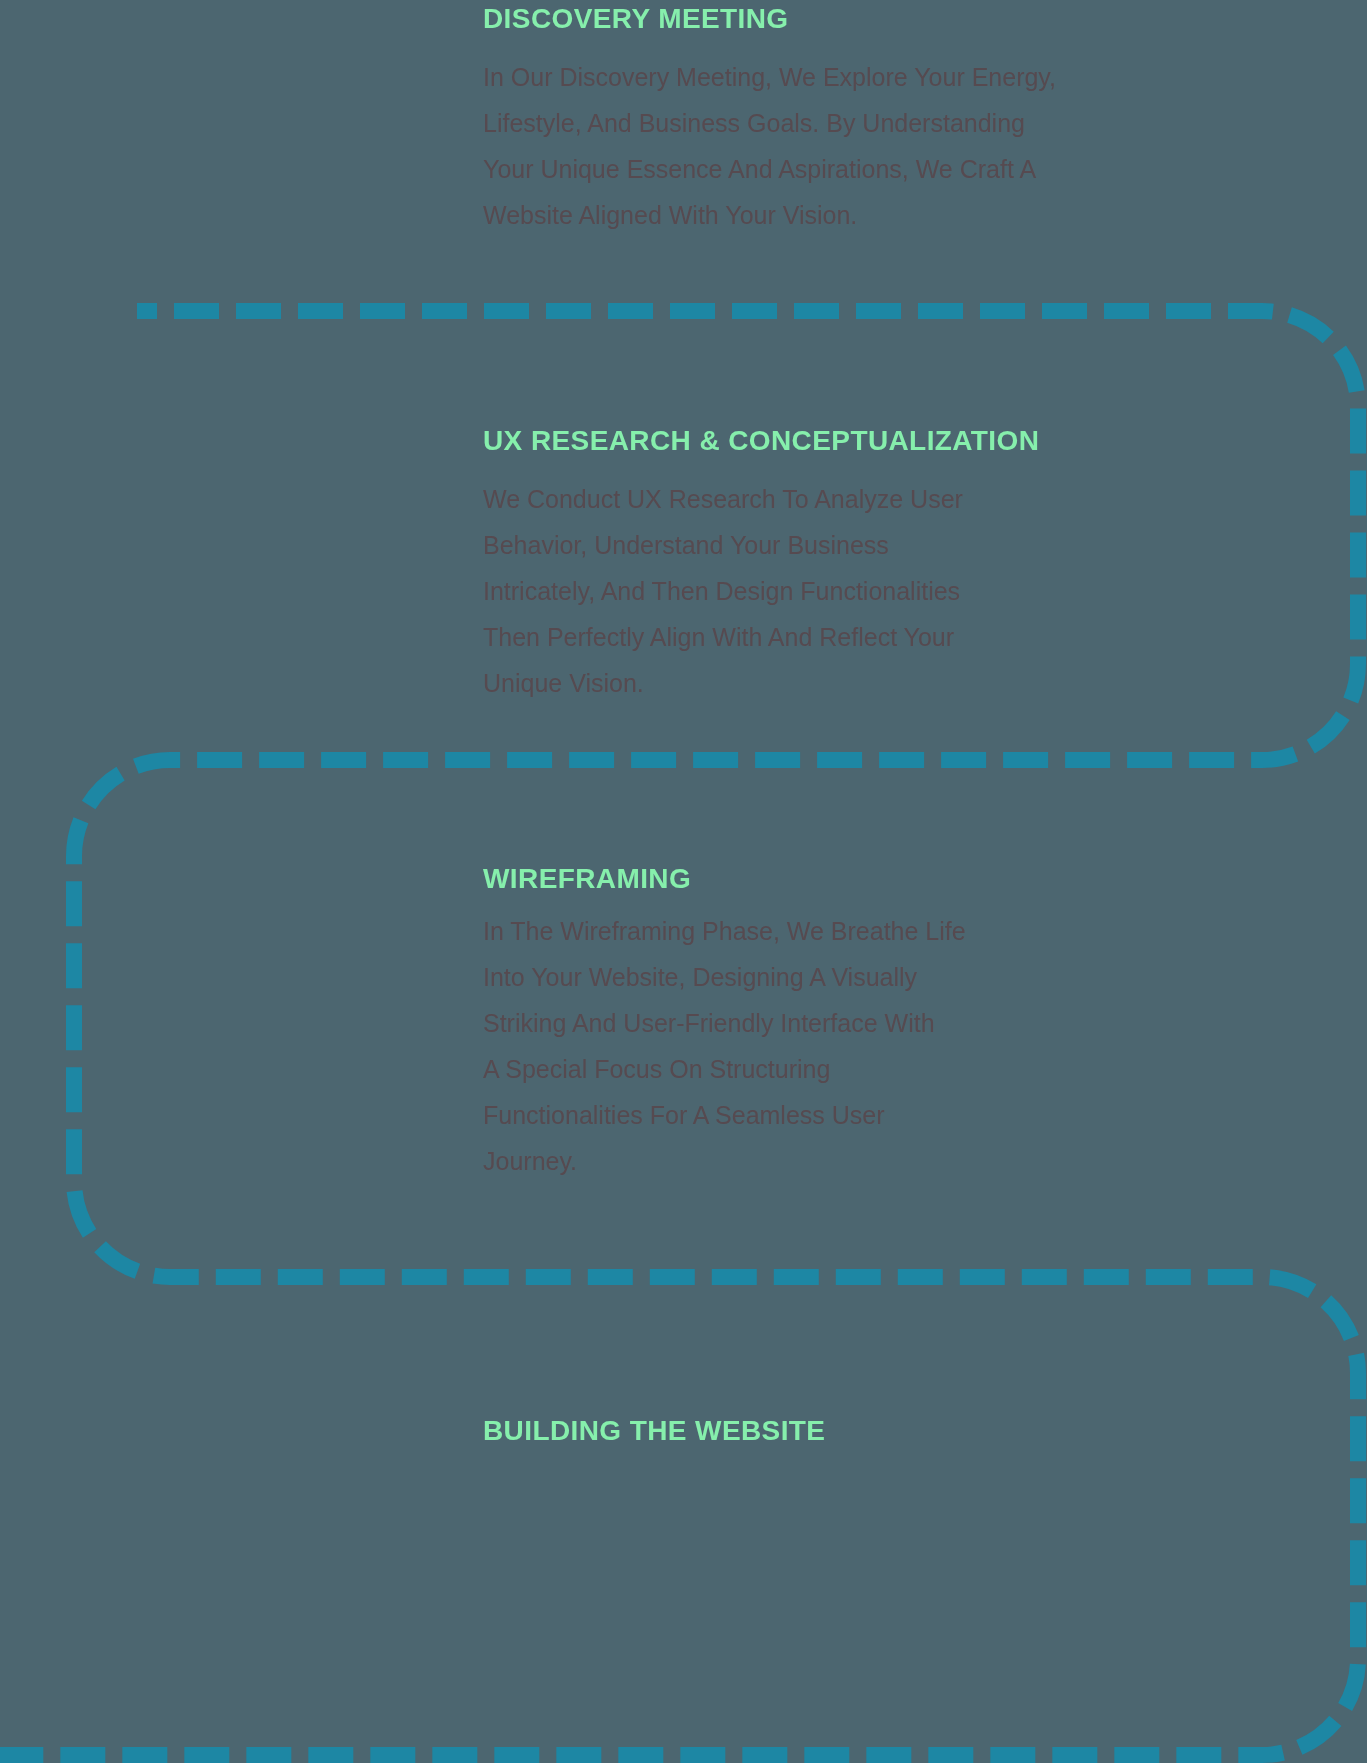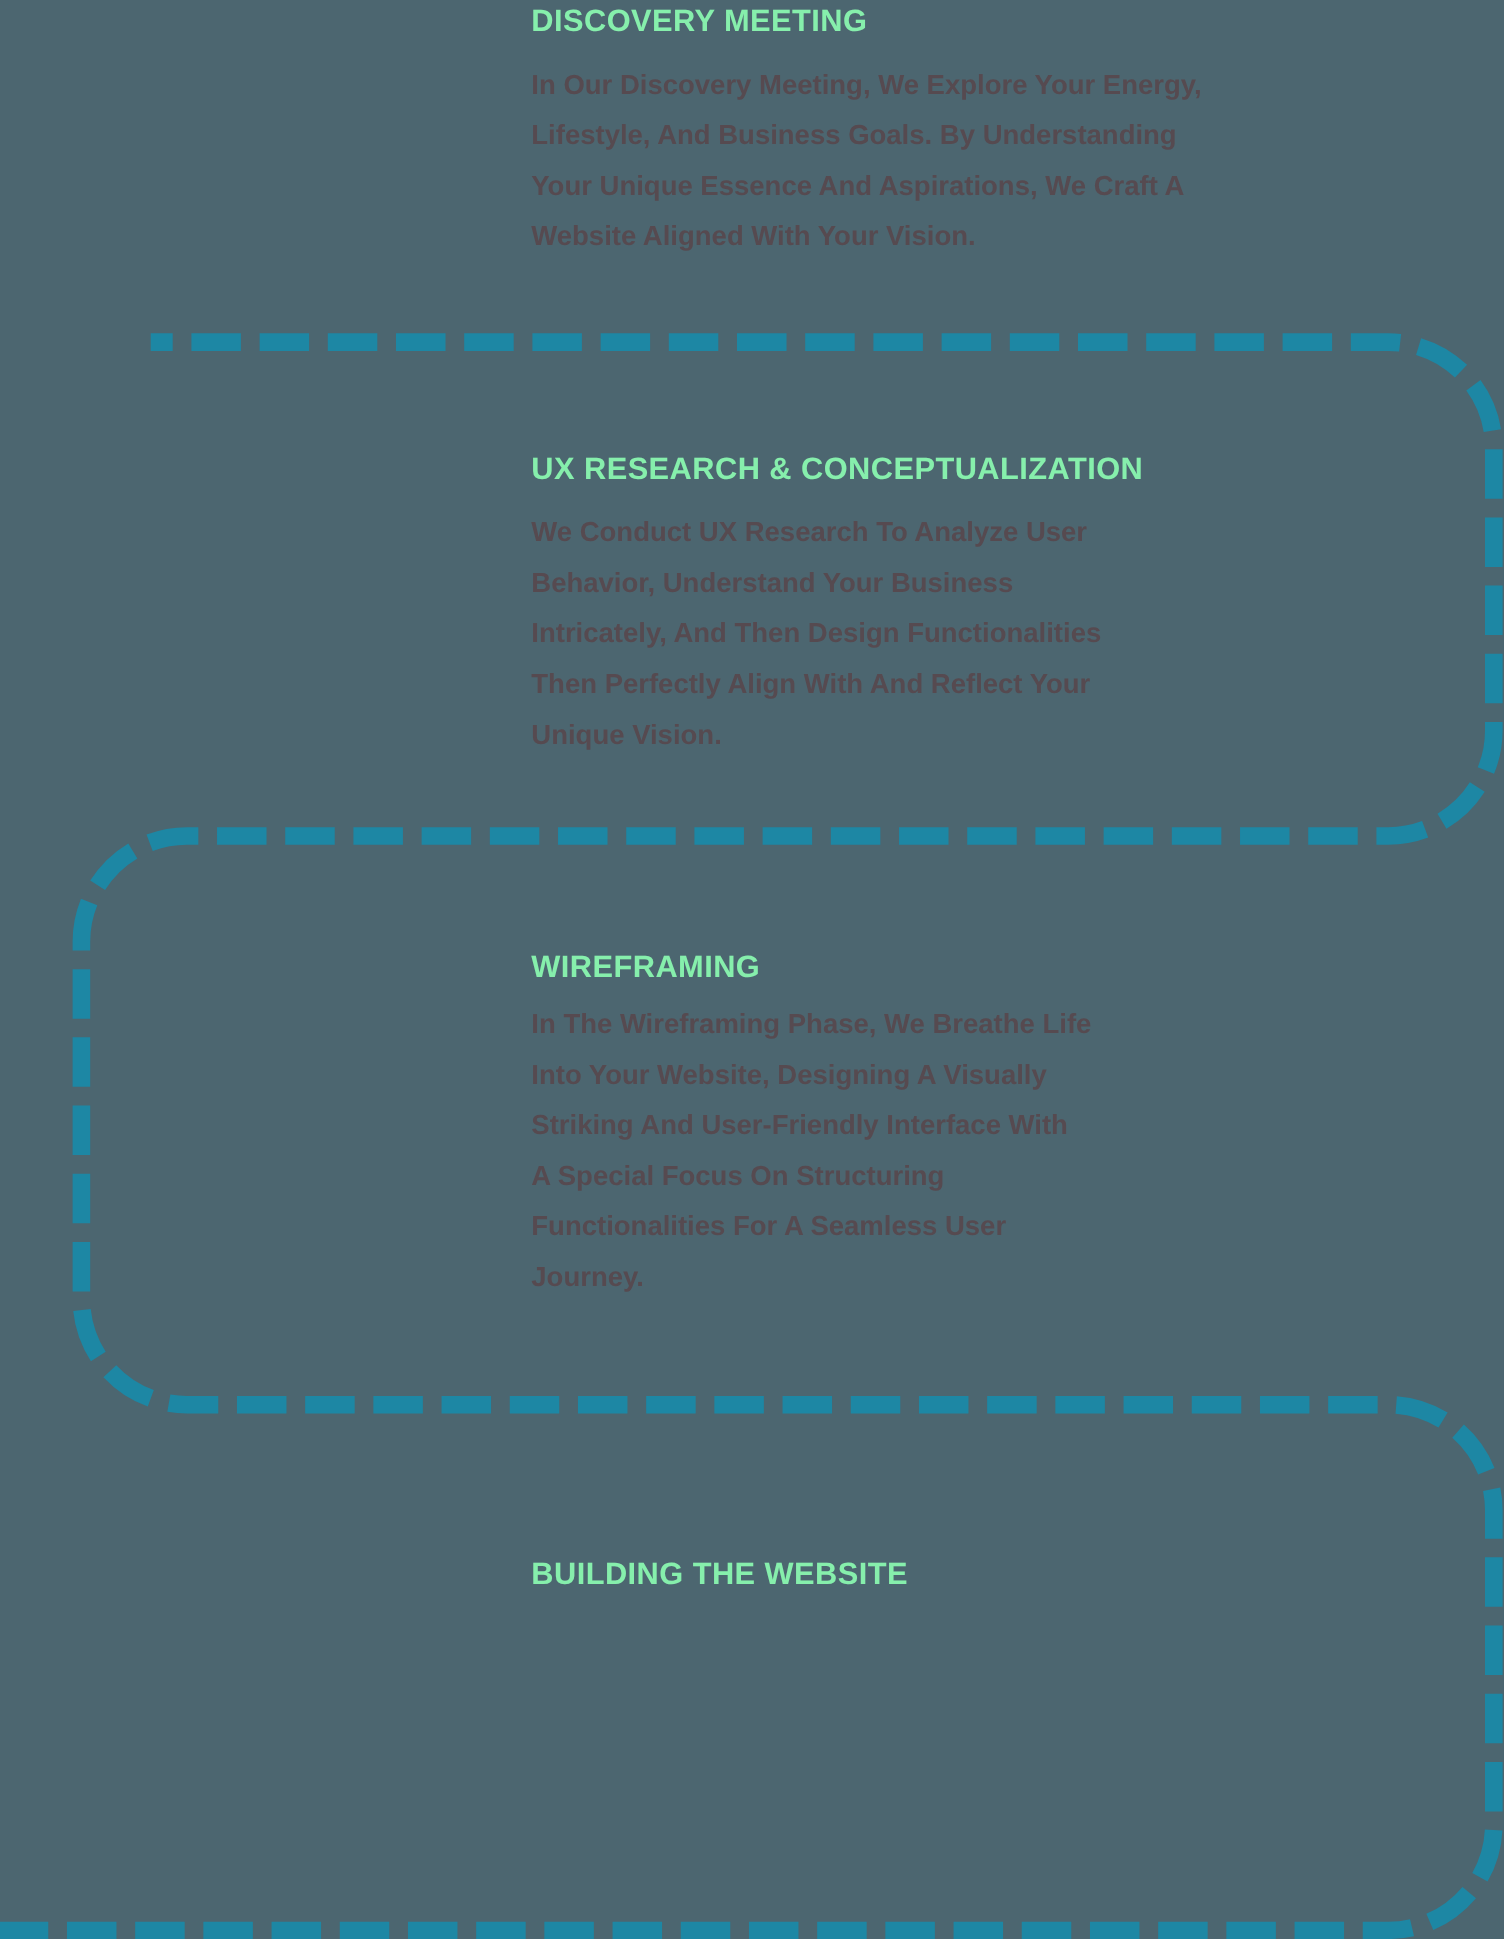--- a/index.html
+++ b/index.html
@@ -41,27 +41,27 @@
     line-height: 34px;
     font-weight: 700;
     letter-spacing: 0.4px;
     color: #86efac;
     white-space: nowrap;
   }
   .step p {
     margin: 0;
     font-size: 25px;
     line-height: 46px;
-    font-weight: 700;
+    font-weight: 400;
     color: #564A50;
     white-space: pre-line;
     max-width: 620px;
   }
   .step-1 { top: 2px; }
-  .step-2 { top: 409px; }
+  .step-2 { top: 424px; }
   .step-3 { top: 862px; }
   .step-3 h3 { margin-bottom: 12px; }
   .step-4 { top: 1414px; }
 </style>
 </head>
 <body>
 
 <svg class="connector-svg" viewBox="0 0 1367 1763" xmlns="http://www.w3.org/2000/svg" aria-hidden="true">
   <path d="M 137 311
            L 1262 311

